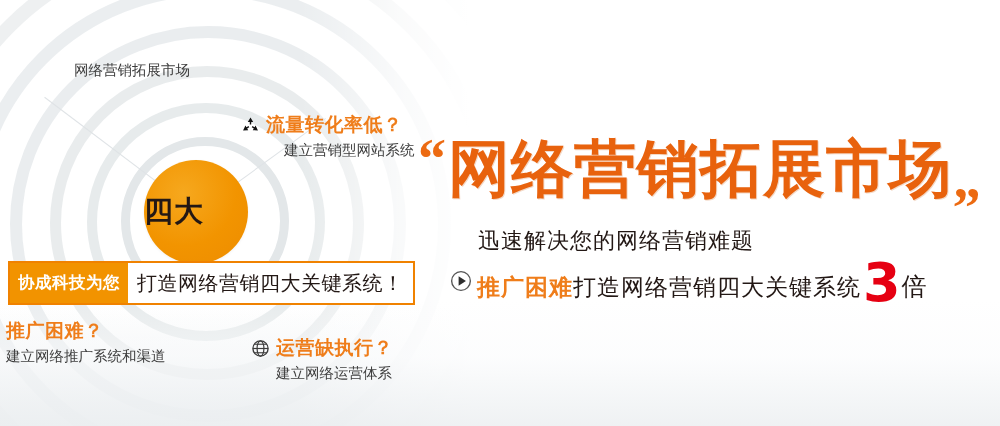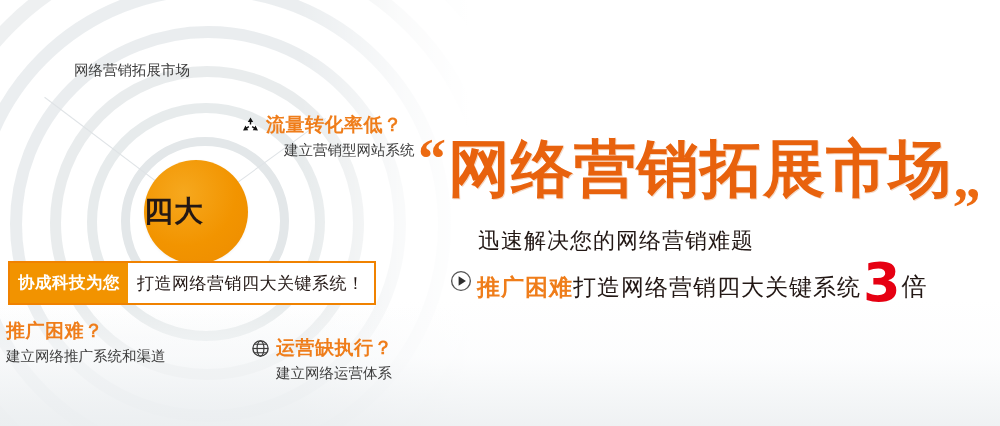--- a/index.html
+++ b/index.html
@@ -157,21 +157,21 @@
     font-size: 16.5px;
     font-weight: bold;
     display: flex;
     align-items: center;
     padding: 0 8px;
     letter-spacing: .5px;
   }
   .strip-right {
     background: #ffffff;
     color: #231815;
-    font-size: 17px;
+    font-size: 20px;
     display: flex;
     align-items: center;
     padding: 0 9px;
     letter-spacing: .5px;
   }
 
   
   .headline-wrap {
     position: absolute;
     left: 418px;

